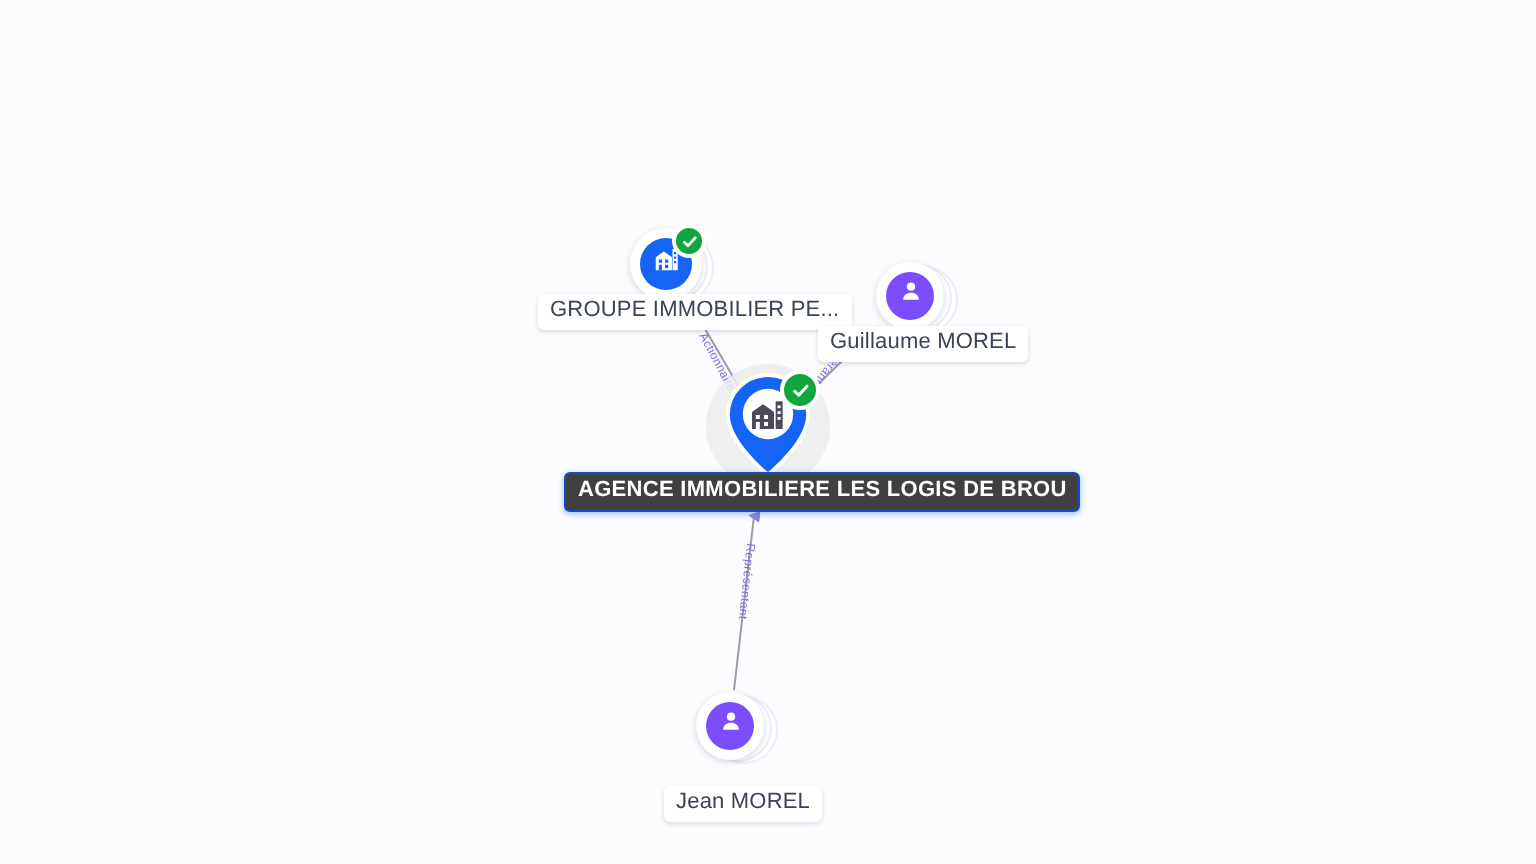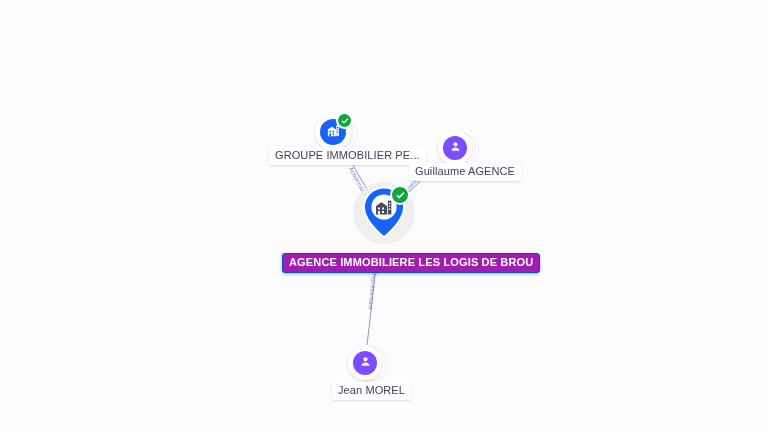--- a/index.html
+++ b/index.html
@@ -95,27 +95,26 @@
     color: #3c4257;
     border-radius: 3px;
     padding: 2px 6px 3px 6px;
     font-size: 11px;
     line-height: 13px;
     white-space: nowrap;
     box-shadow: 0 1px 2px rgba(40,40,90,.16);
     letter-spacing: .1px;
   }
   .node-label.selected {
-    background: #a21caf;
+    background: #404040;
     color: #ffffff;
     border: 1px solid #0b4ecb;
     font-weight: 600;
     letter-spacing: .15px;
     box-shadow: 0 1px 3px rgba(22,100,245,.45);
-    margin-top: 17px;
   }
 
   
   .edge-label {
     position: absolute;
     font-size: 6px;
     line-height: 7px;
     color: #7b72d6;
     white-space: nowrap;
     transform-origin: left center;
@@ -188,21 +187,21 @@
         <span>
           <svg width="13" height="13" viewBox="0 0 24 24" aria-hidden="true">
             <circle cx="12" cy="8" r="3.8" fill="#ffffff"></circle>
             <path d="M4.8 20c0-4 3.3-6.3 7.2-6.3s7.2 2.3 7.2 6.3z" fill="#ffffff"></path>
           </svg>
         </span>
       </div>
     </div>
   </div>
 
-  <div class="node-label" style="left:409px; top:163px;">Guillaume AGENCE</div>
+  <div class="node-label" style="left:409px; top:163px;">Guillaume MOREL</div>
 
   <div class="node" style="left:384px; top:212px;">
     <div class="pin-halo" style="left:-31px; top:-30px; width:62px; height:62px;"></div>
 
     <div class="pin" style="left:-22px; top:-26px;">
       <svg width="44" height="52" viewBox="0 0 44 52" aria-hidden="true">
         <path d="M22 1.5 C10.9 1.5 1.9 10.4 1.9 21.4 C1.9 33.2 16.3 46.6 20.6 50.3 C21.4 51 22.6 51 23.4 50.3 C27.7 46.6 42.1 33.2 42.1 21.4 C42.1 10.4 33.1 1.5 22 1.5 Z" fill="#1664f5" stroke="#ffffff" stroke-width="2"></path>
         <circle cx="22" cy="21" r="12.6" fill="#ffffff"></circle>
       </svg>
       <span style="position:absolute; left:12px; top:11px;">
@@ -237,15 +236,15 @@
         <span>
           <svg width="13" height="13" viewBox="0 0 24 24" aria-hidden="true">
             <circle cx="12" cy="8" r="3.8" fill="#ffffff"></circle>
             <path d="M4.8 20c0-4 3.3-6.3 7.2-6.3s7.2 2.3 7.2 6.3z" fill="#ffffff"></path>
           </svg>
         </span>
       </div>
     </div>
   </div>
 
-  <div class="node-label" style="left:332px; top:382px;">Jean MOREL</div>
+  <div class="node-label" style="left:332px; top:393px;">Jean MOREL</div>
 
 </div>
 
 </body></html>

